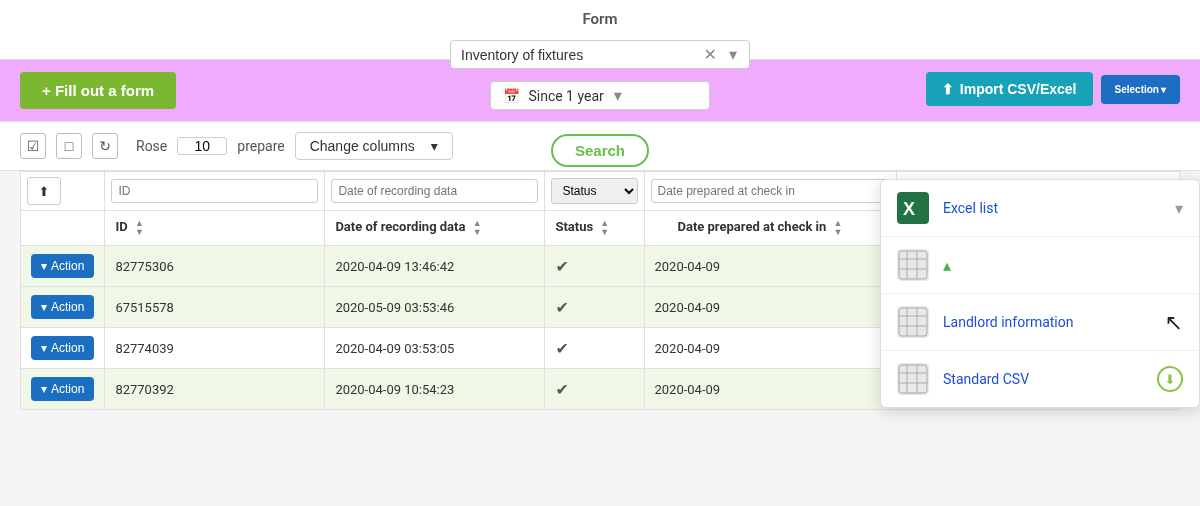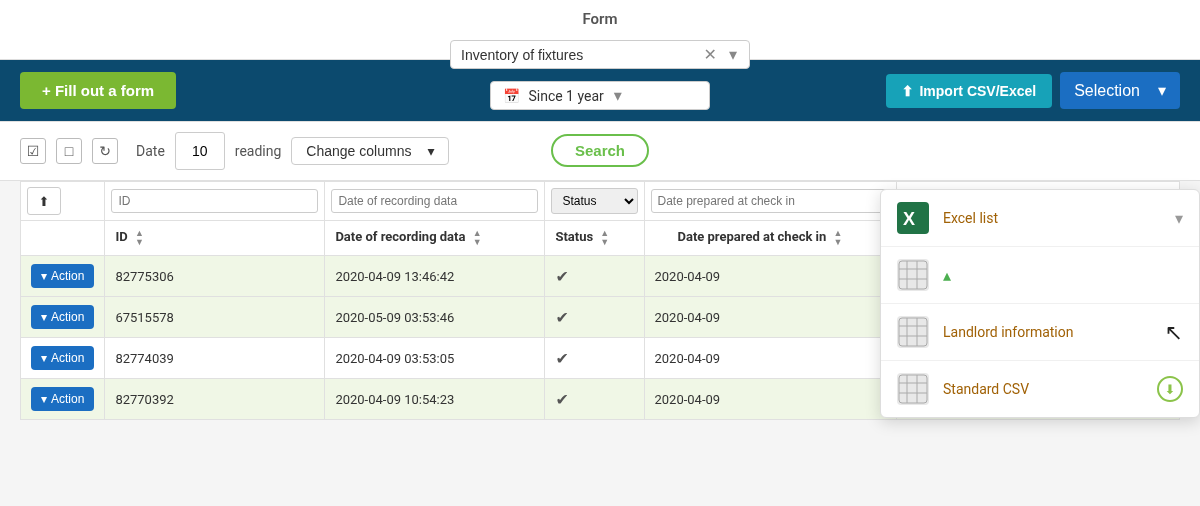--- a/index.html
+++ b/index.html
@@ -65,21 +65,21 @@
       background: #fff;
       color: #6abf4b;
       border-radius: 20px;
       padding: 6px 22px;
       font-size: 15px;
       font-weight: 700;
       cursor: pointer;
     }
 
     .toolbar-bar {
-      background: #0c4a6e;
+      background: #f0abfc;
       padding: 12px 20px;
       display: flex;
       align-items: flex-start;
       justify-content: space-between;
       border-bottom: 1px solid #e0e0e0;
     }
     .fill-form-btn {
       background: #7bb832;
       color: #fff;
       border: none;
@@ -109,26 +109,26 @@
       display: flex;
       align-items: center;
       gap: 6px;
     }
     .selection-btn {
       background: #1b6ec2;
       color: #fff;
       border: none;
       border-radius: 4px;
       padding: 9px 14px;
-      font-size: 16px;
-      font-weight: 400;
-      cursor: pointer;
-      display: flex;
-      align-items: center;
-      gap: 18px;
+      font-size: 10px;
+      font-weight: 700;
+      cursor: pointer;
+      display: flex;
+      align-items: center;
+      gap: 2px;
       position: relative;
     }
 
     .table-controls {
       background: #fff;
       padding: 10px 20px;
       display: flex;
       align-items: center;
       gap: 10px;
       border-bottom: 1px solid #e0e0e0;
@@ -143,21 +143,21 @@
       justify-content: center;
       cursor: pointer;
       background: #fff;
       color: #555;
     }
     .show-label { color: #555; margin-left: 8px; }
     .entries-input {
       border: 1px solid #ccc;
       border-radius: 3px;
       width: 50px;
-      padding: 10px 6px;
+      padding: 0 6px;
       font-size: 14px;
       text-align: center;
     }
     .entries-label { color: #555; }
     .change-columns-btn {
       border: 1px solid #ccc;
       background: #fff;
       border-radius: 4px;
       padding: 5px 14px;
       font-size: 14px;
@@ -256,21 +256,21 @@
       align-items: center;
       padding: 12px 16px;
       border-bottom: 1px solid #f0f0f0;
       cursor: pointer;
       gap: 14px;
     }
     .dropdown-item:last-child { border-bottom: none; }
     .dropdown-item-label {
       flex: 1;
       font-size: 14px;
-      color: #a16207;
+      color: #1d4ed8;
     }
     .dropdown-item-label.green { color: #4caf50; }
     .dropdown-icon {
       width: 32px;
       height: 32px;
       border-radius: 4px;
       display: flex;
       align-items: center;
       justify-content: center;
       font-size: 20px;
@@ -337,23 +337,23 @@
   <div class="checkbox-icon">
     <span>☑</span>
   </div>
   <div class="square-icon">
     <span>□</span>
   </div>
   <div class="refresh-icon">
     <span>↻</span>
   </div>
 
-  <span class="show-label">Date</span>
+  <span class="show-label">Rose</span>
   <input type="text" class="entries-input" value="10" style="">
-  <span class="entries-label">reading</span>
+  <span class="entries-label">prepare</span>
 
   <button class="change-columns-btn">
     <span>Change columns</span>
     <span>▾</span>
   </button>
 </div>
 
 <div class="main-content">
   <div class="table-wrapper">
     <table class="data-table">

